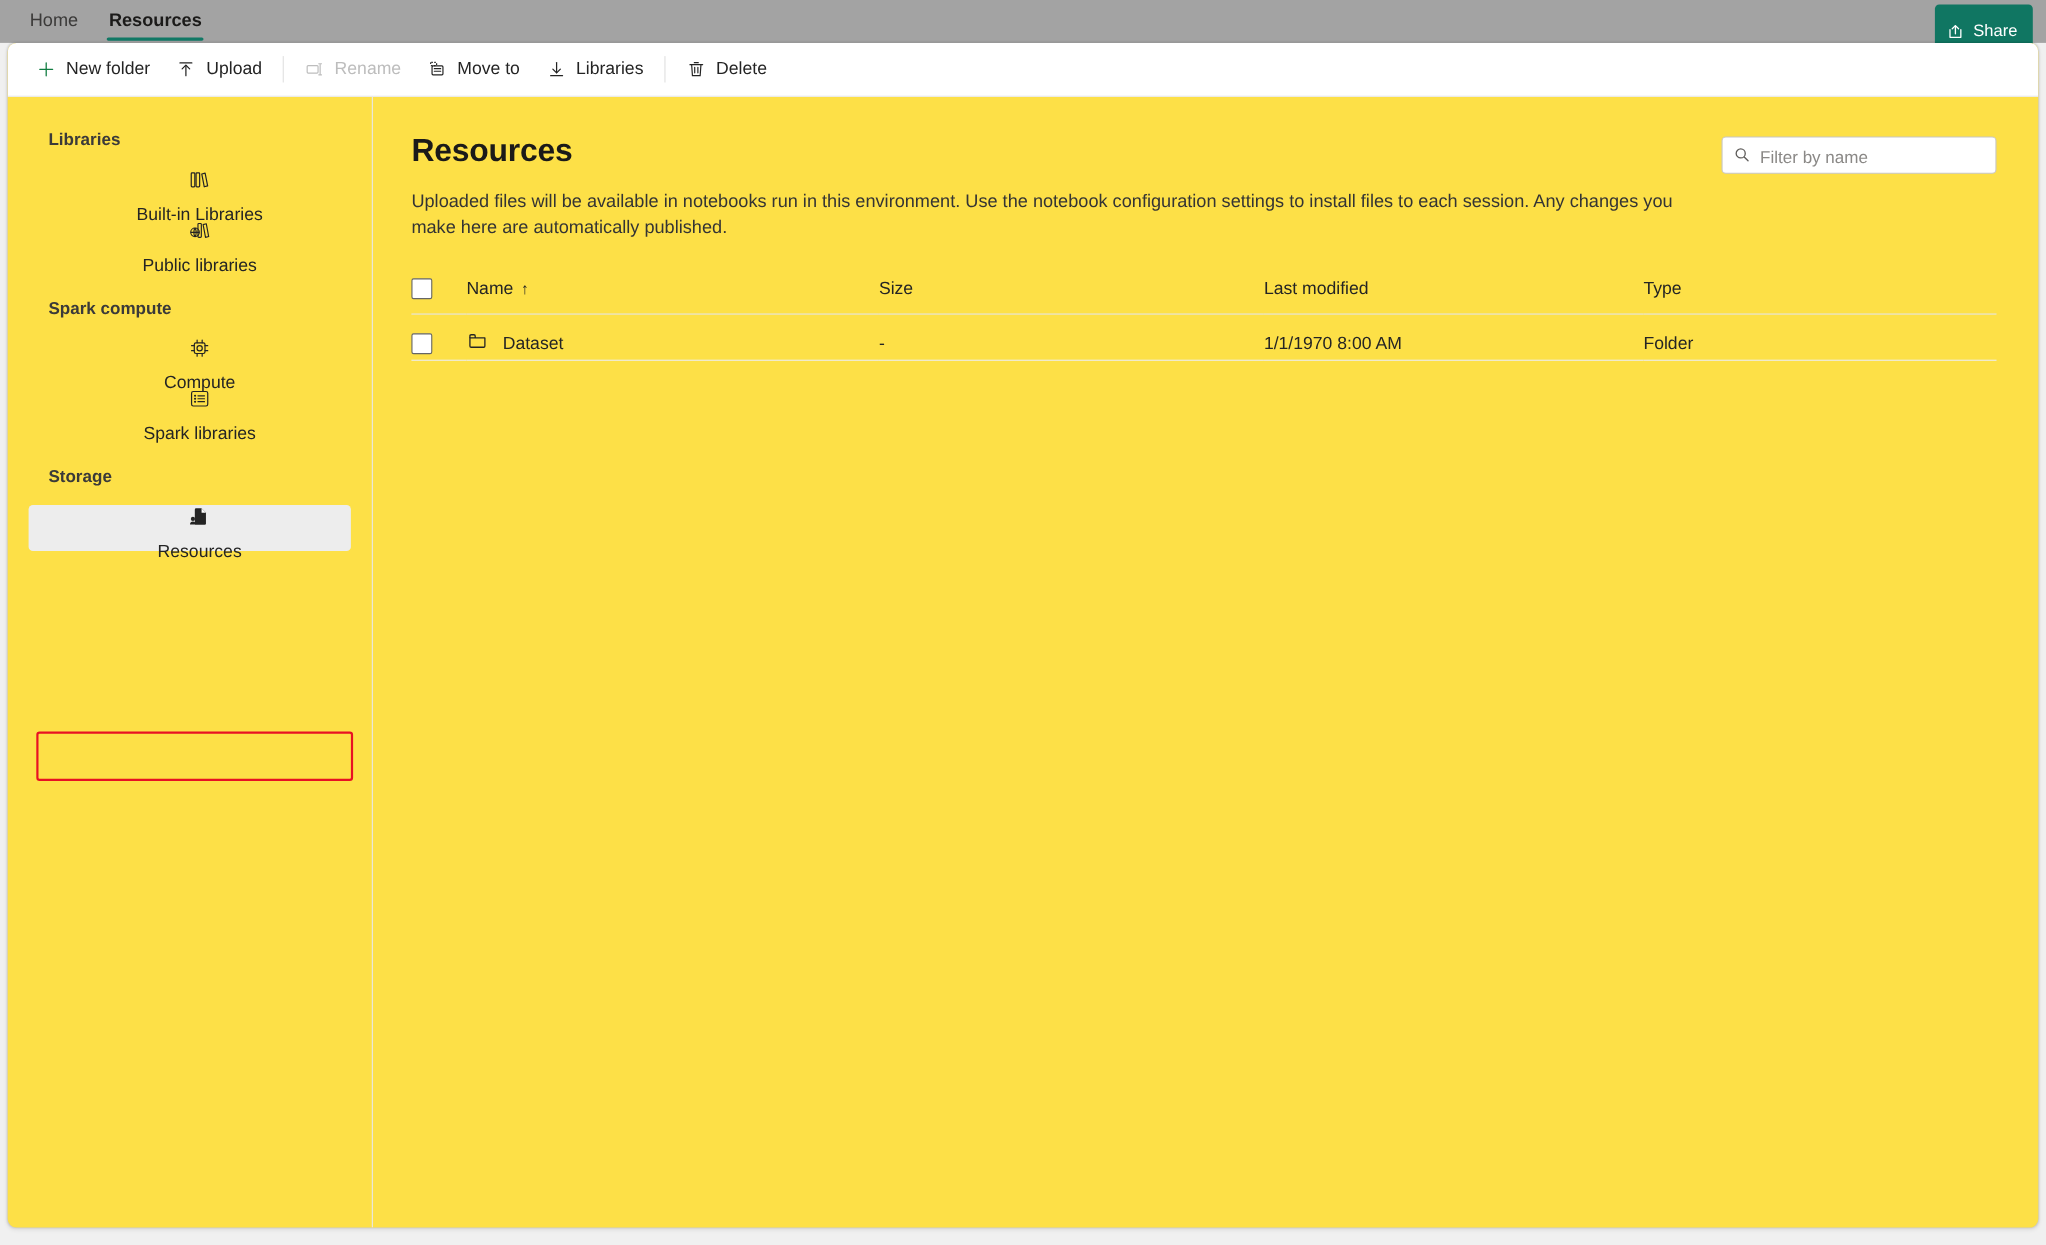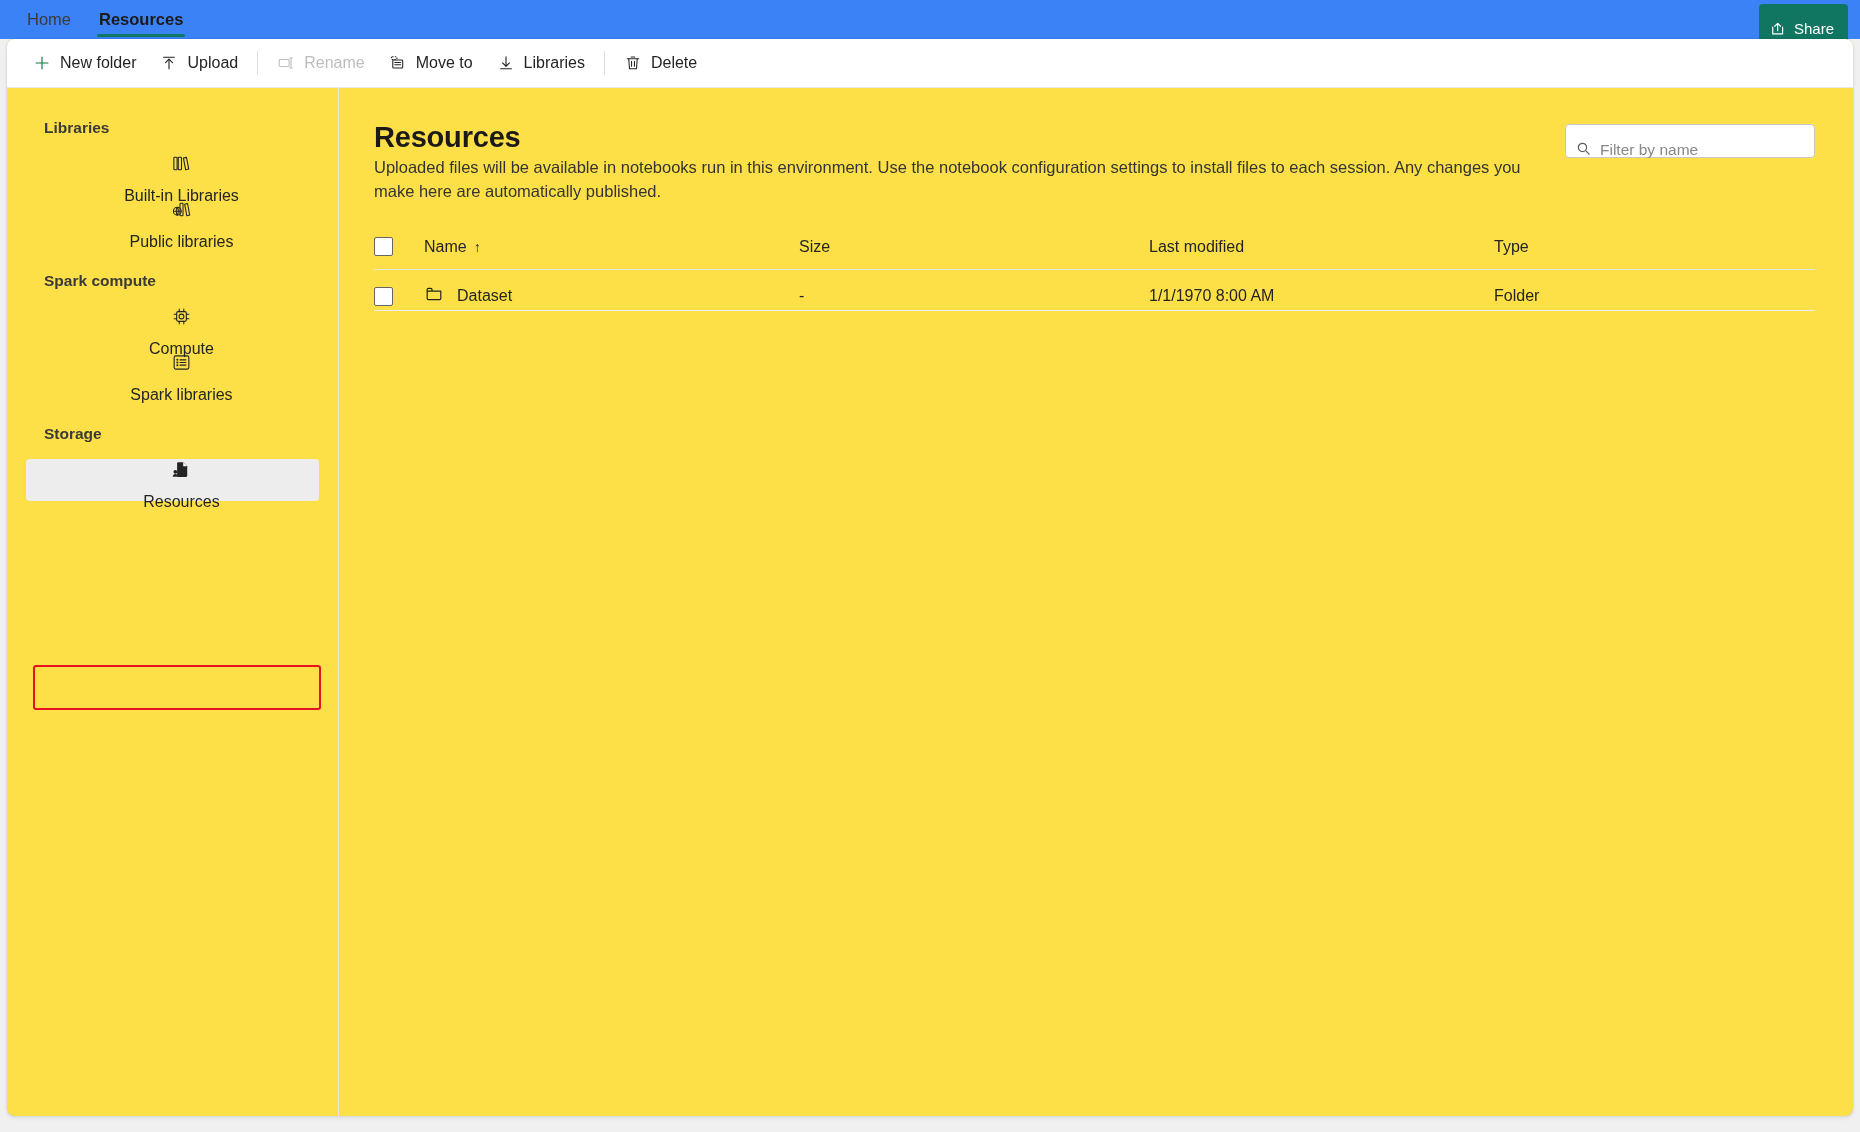--- a/index.html
+++ b/index.html
@@ -12,21 +12,21 @@
     overflow: hidden;
   }
 
   
   .tabstrip {
     position: relative;
     height: 39px;
     display: flex;
     align-items: flex-end;
     padding-left: 13px;
-    background: #3b82f6;
+    background: #a3a3a3;
   }
   .tab {
     position: relative;
     height: 39px;
     display: flex;
     align-items: center;
     padding: 0 14px;
     font-size: 16.5px;
     color: #3b3a39;
     cursor: pointer;
@@ -176,34 +176,34 @@
     gap: 24px;
   }
   .page-title {
     font-size: 29px;
     font-weight: bold;
     color: #1b1a19;
     letter-spacing: -0.2px;
     line-height: 1.15;
   }
   .page-desc {
-    margin-top: 2px;
+    margin-top: 18px;
     font-size: 16.5px;
     line-height: 1.42;
     color: #343434;
     max-width: 1385px;
   }
   .filter-box {
     flex: 0 0 auto;
     width: 250px;
     height: 34px;
     display: flex;
-    align-items: flex-start;
+    align-items: flex-end;
     gap: 9px;
-    padding: 16px 10px;
+    padding: 4px 10px;
     border: 1px solid #c8c6c4;
     border-radius: 4px;
     background: #ffffff;
     margin-top: 3px;
   }
   .filter-box input {
     flex: 1;
     border: none;
     outline: none;
     font-size: 15.5px;

